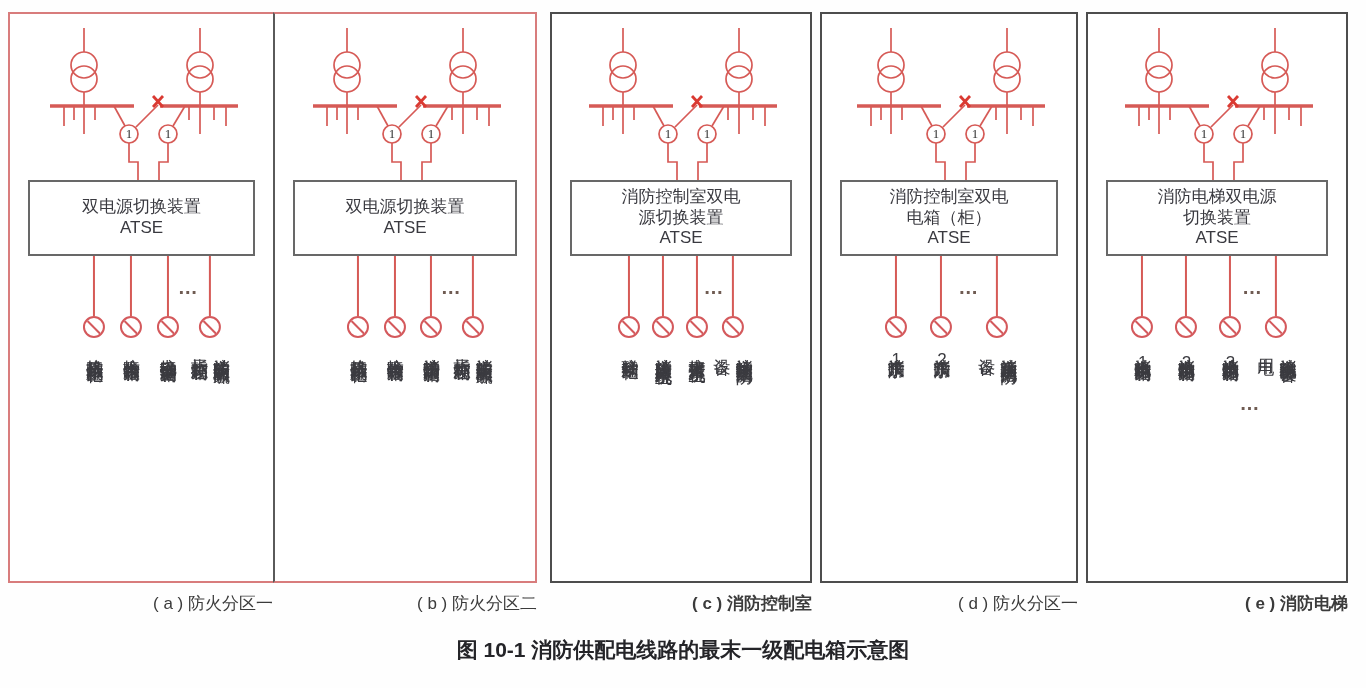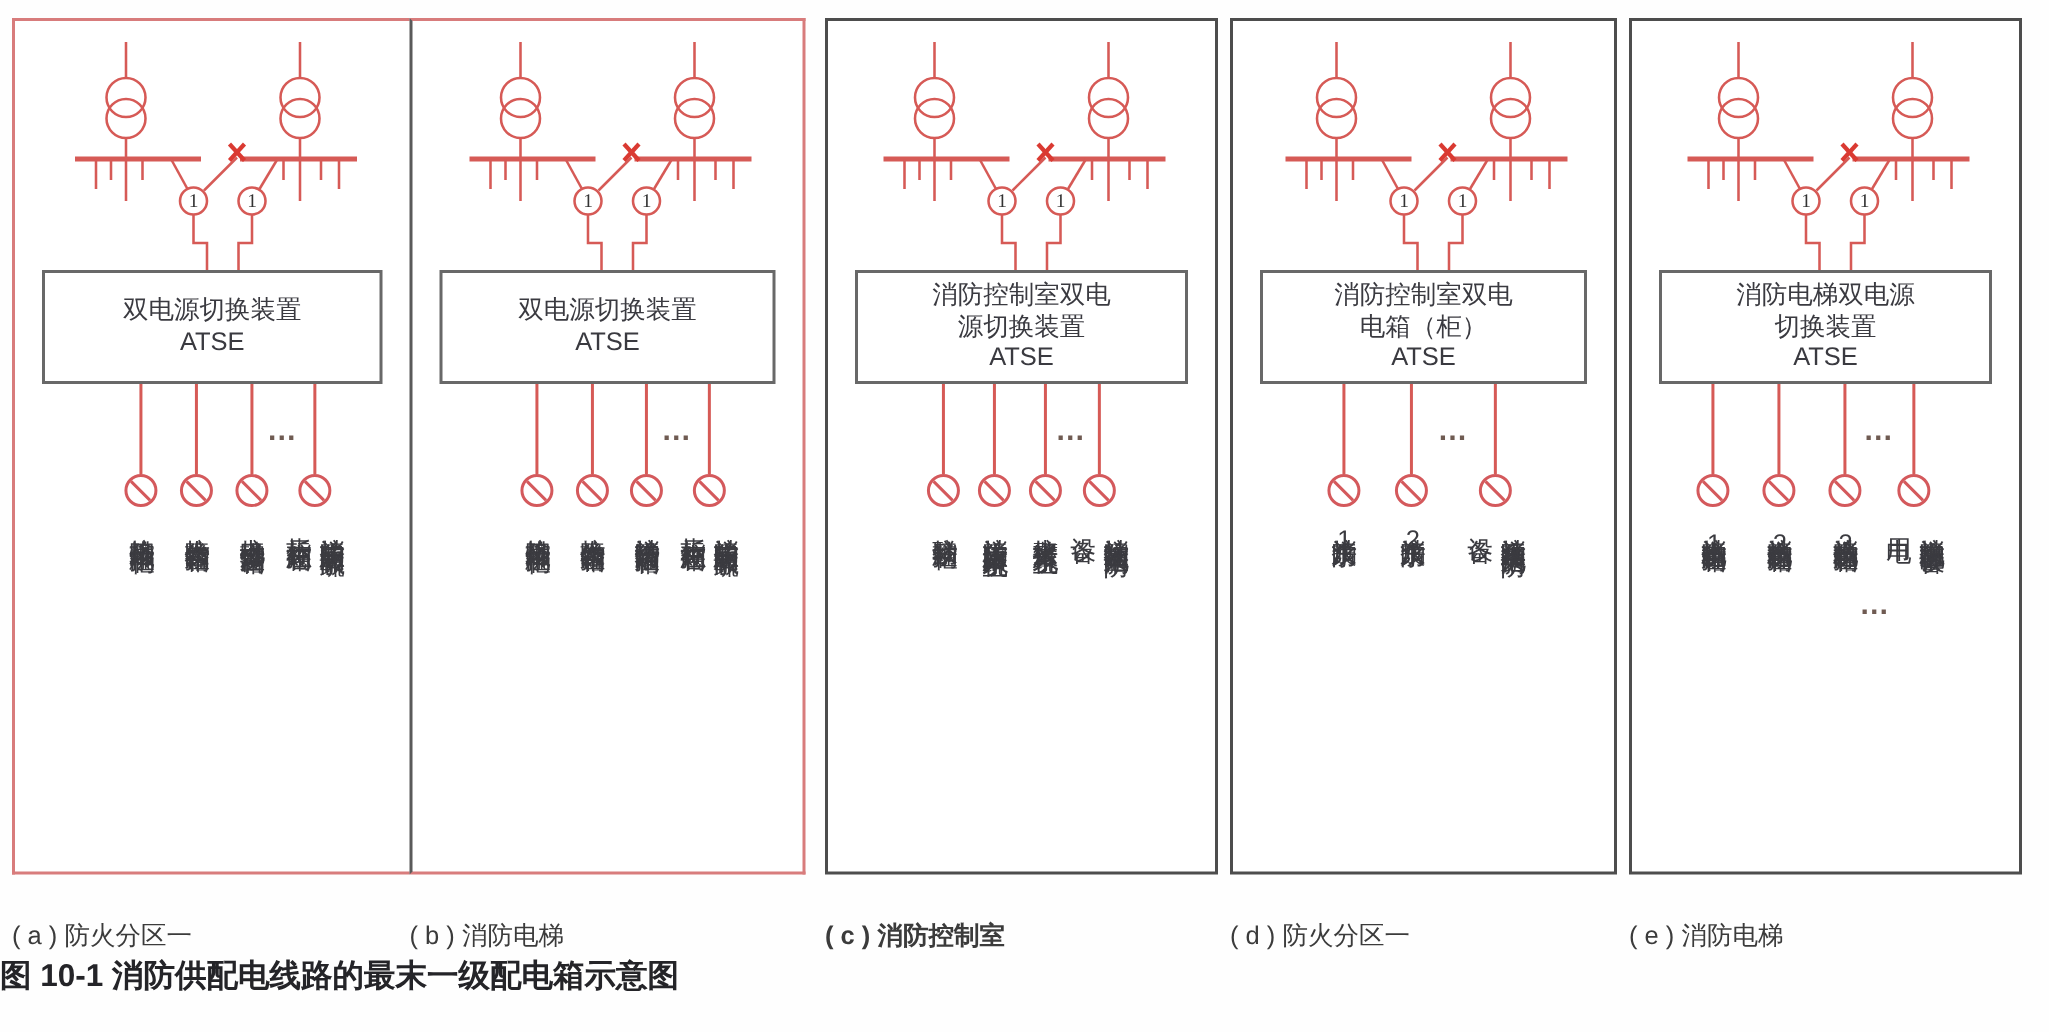--- a/index.html
+++ b/index.html
@@ -32,27 +32,27 @@
   .nogo{position:relative;width:22px;height:22px;box-sizing:border-box;border:2px solid #d4595c;border-radius:50%;overflow:hidden;background:#fff;}
   .slash{position:absolute;left:8px;top:-1px;width:2px;height:21px;background:#d4595c;transform:rotate(-45deg);}
   .vlabel{
     margin-top:7px;writing-mode:vertical-rl;text-orientation:upright;white-space:pre-line;
     font-size:17px;line-height:1.3;letter-spacing:1px;color:#3b3b40;
   }
   .dots{position:absolute;transform:translateX(-50%);font-size:20px;font-weight:bold;letter-spacing:2px;color:#6f5b52;}
   .dots-hi{top:262px;}
   .dots-lo{top:378px;}
   
-  .caption{position:absolute;top:612px;text-align:left;font-size:17px;color:#3b3b3b;}
+  .caption{position:absolute;top:592px;text-align:right;font-size:17px;color:#3b3b3b;}
   .cap-a{left:8px;width:265px;}
   .cap-b{left:273px;width:264px;}
   .cap-c{left:550px;width:262px;font-weight:bold;}
   .cap-d{left:820px;width:258px;}
-  .cap-e{left:1086px;width:262px;}
-  .figtitle{position:absolute;top:636px;left:0;width:100%;text-align:left;font-size:21px;font-weight:bold;color:#242428;}
+  .cap-e{left:1086px;width:262px;font-weight:bold;}
+  .figtitle{position:absolute;top:636px;left:0;width:100%;text-align:center;font-size:21px;font-weight:bold;color:#242428;}
 </style>
 </head>
 <body>
 
 <div class="stage">
 
   <div class="panel p-a">
     <svg class="sym" viewBox="0 0 240 158">
       <g class="rl">
         <line x1="62" y1="6" x2="62" y2="30"></line>
@@ -393,20 +393,20 @@
           <i class="slash"></i>
         </span>
         <div class="vlabel">接消防电梯配套设备
 用电</div>
       </div>
     <div class="dots dots-hi" style="left:64%">…</div>
     <div class="dots dots-lo" style="left:63%">…</div>
   </div>
 
   <div class="caption cap-a">( a ) 防火分区一</div>
-  <div class="caption cap-b">( b ) 消防电梯</div>
+  <div class="caption cap-b">( b ) 防火分区二</div>
   <div class="caption cap-c">( c ) 消防控制室</div>
   <div class="caption cap-d">( d ) 防火分区一</div>
   <div class="caption cap-e">( e ) 消防电梯</div>
 
   <div class="figtitle">图 10-1  消防供配电线路的最末一级配电箱示意图</div>
 
 </div>
 
 </body></html>

